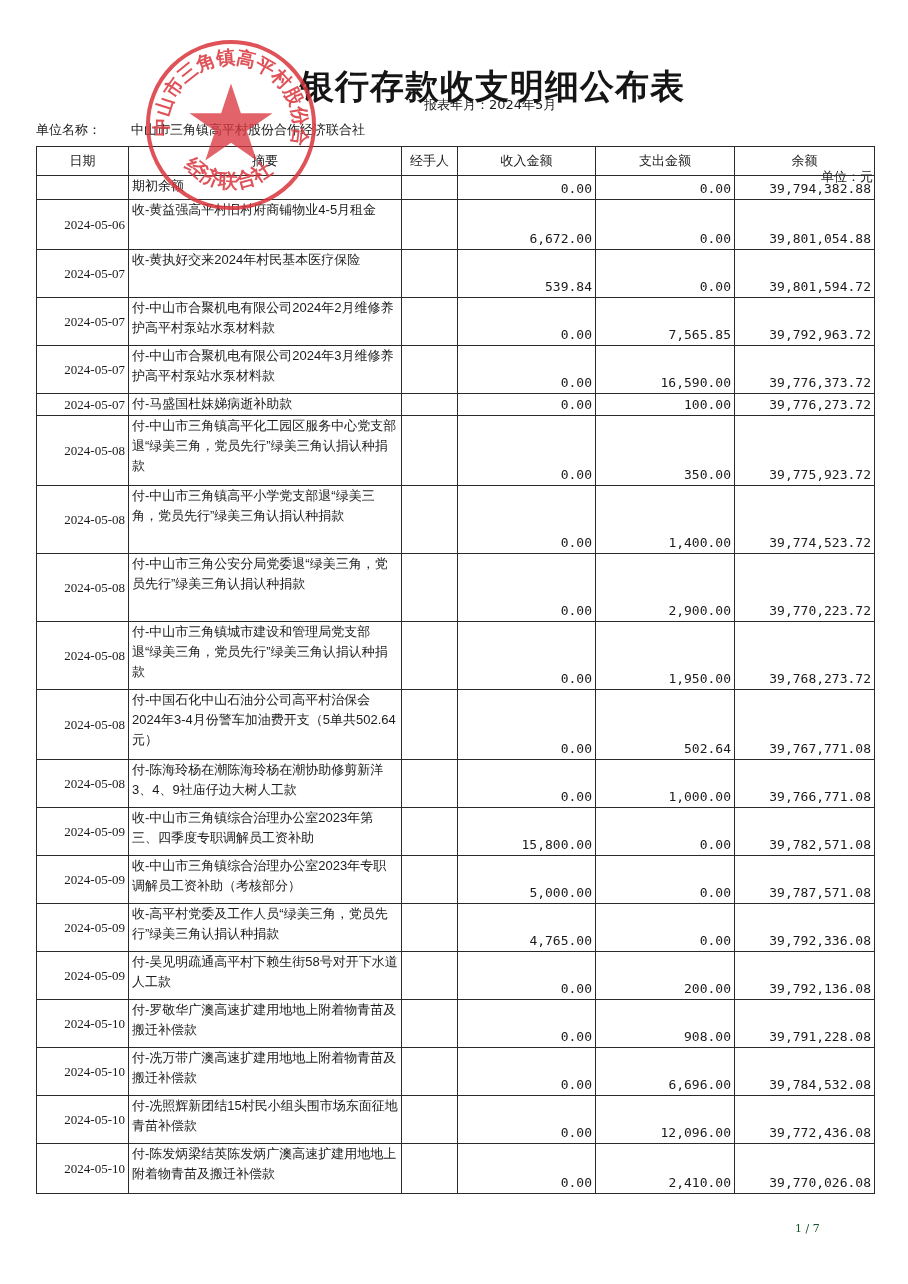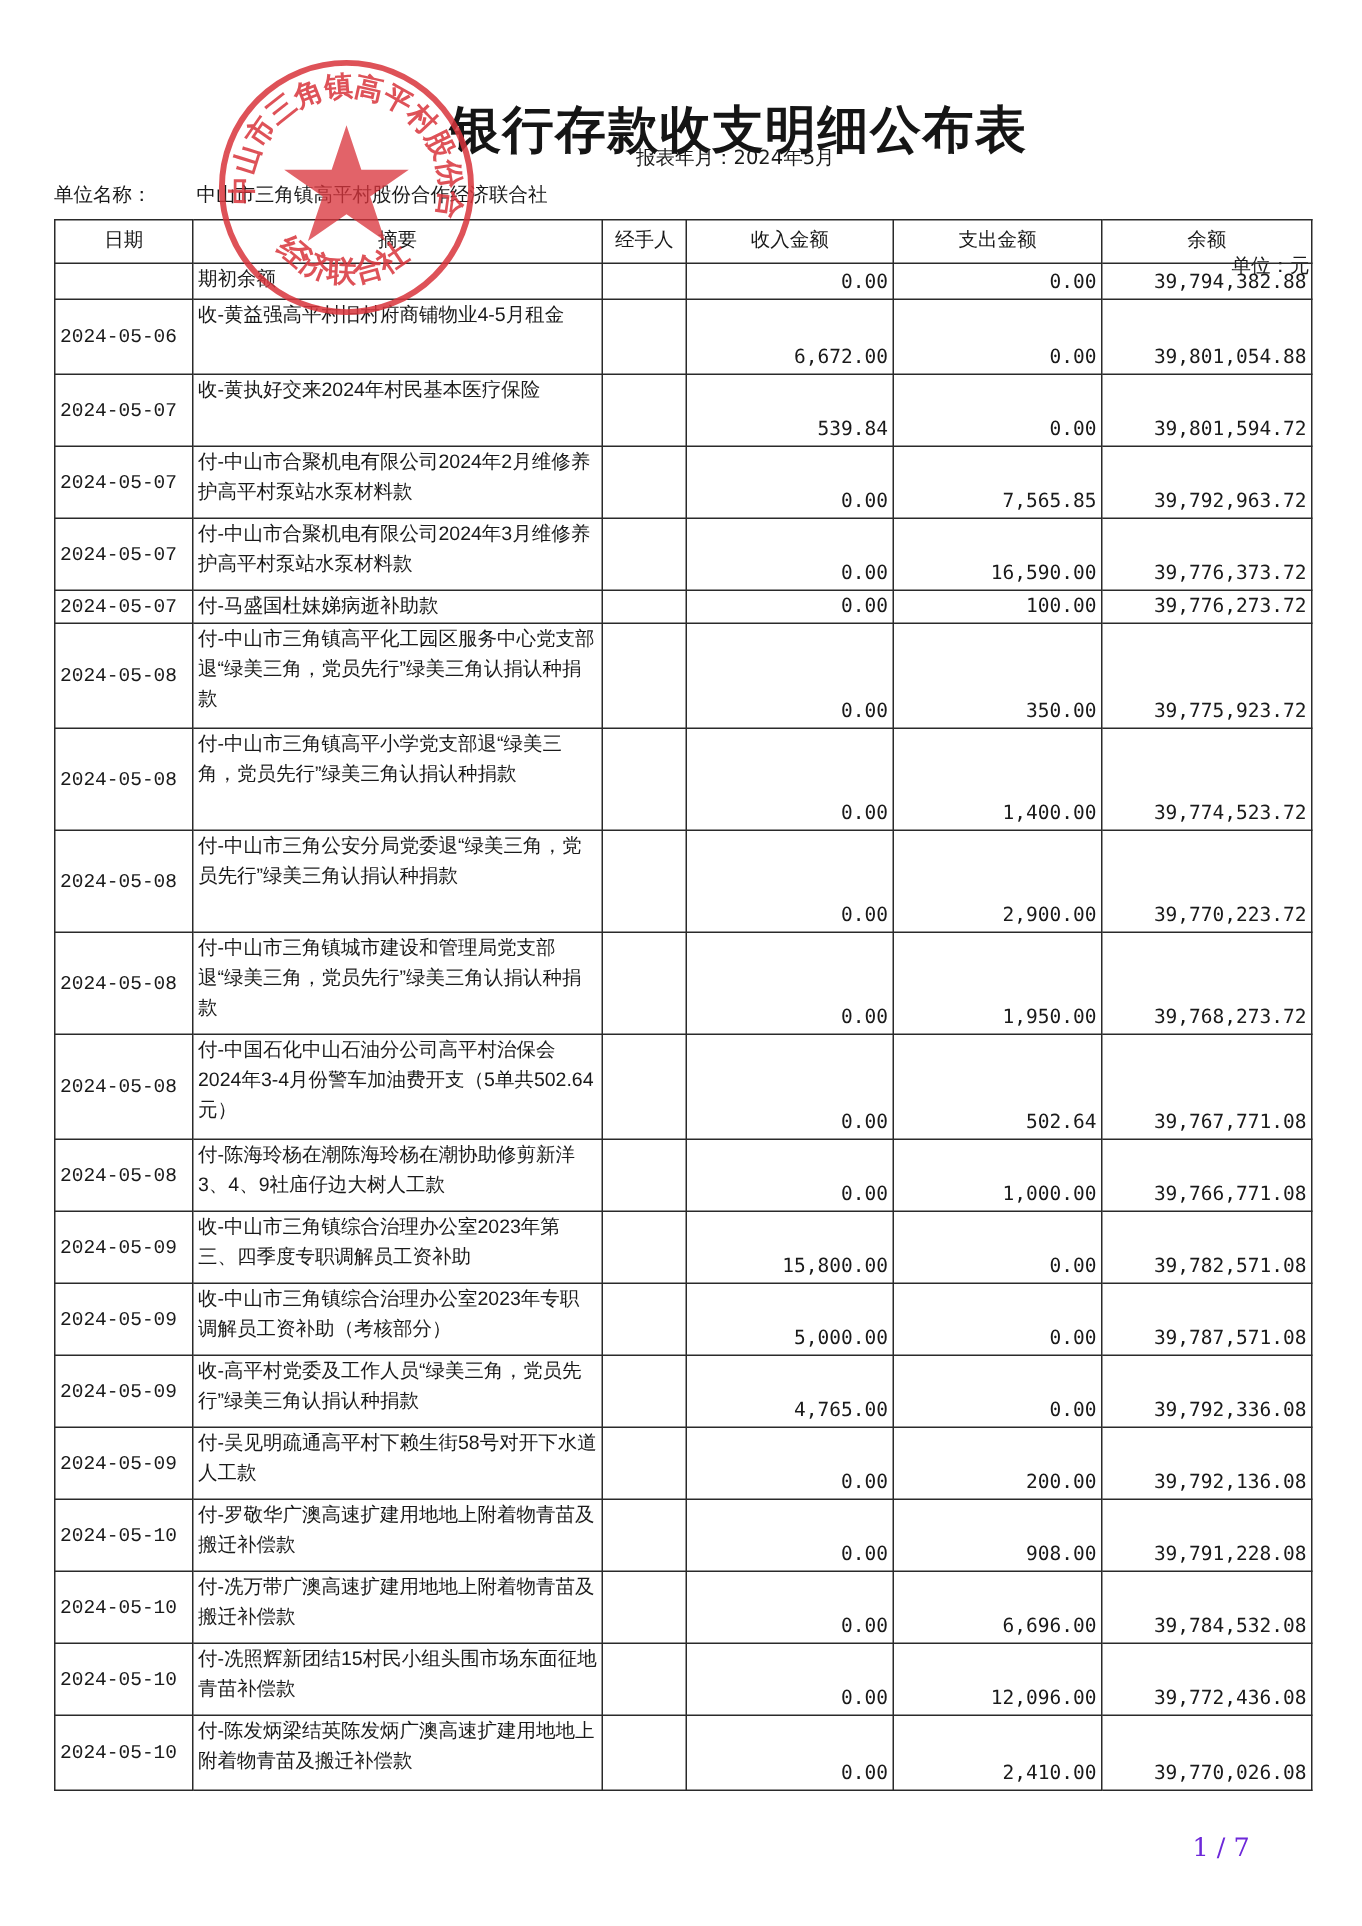--- a/index.html
+++ b/index.html
@@ -30,27 +30,27 @@
     position: absolute; left: 36px; top: 146px;
     border-collapse: collapse; table-layout: fixed; width: 689px;
   }
   table.ledger th, table.ledger td {
     border: 1.5px solid #2a2a2a; font-size: 13px; padding: 0 3px; line-height: 20px;
   }
   table.ledger th {
     font-weight: normal; height: 28px; text-align: center;
     font-family: "DejaVu Sans", "Liberation Sans", sans-serif;
   }
-  td.date { text-align: left; vertical-align: middle; font-family: Liberation Mono, monospace; font-size: 12.5px; }
+  td.date { text-align: right; vertical-align: middle; font-family: Liberation Serif, serif; font-size: 12.5px; }
   td.summary { text-align: left; vertical-align: top; padding-top: 2px; padding-bottom: 2px; font-family: Liberation Sans, sans-serif; font-size: 13px; }
   td.num { text-align: right; vertical-align: bottom; padding-bottom: 2px; font-family: "DejaVu Sans Mono", "Liberation Mono", monospace; font-size: 12.5px; }
   td.handler { }
   .page-num {
-    position: absolute; left: 795px; top: 1222px; font-size: 17px;
-    font-family: "DejaVu Serif", serif; color: #6d28d9;
+    position: absolute; left: 795px; top: 1222px; font-size: 11px;
+    font-family: "DejaVu Serif", serif; color: #14532d;
   }
   .seal {
     position: absolute; left: 142px; top: 36px; width: 178px; height: 178px;
     pointer-events: none; opacity: 0.85;
   }
 </style>
 </head>
 <body>
 
 <div class="title">银行存款收支明细公布表</div>

